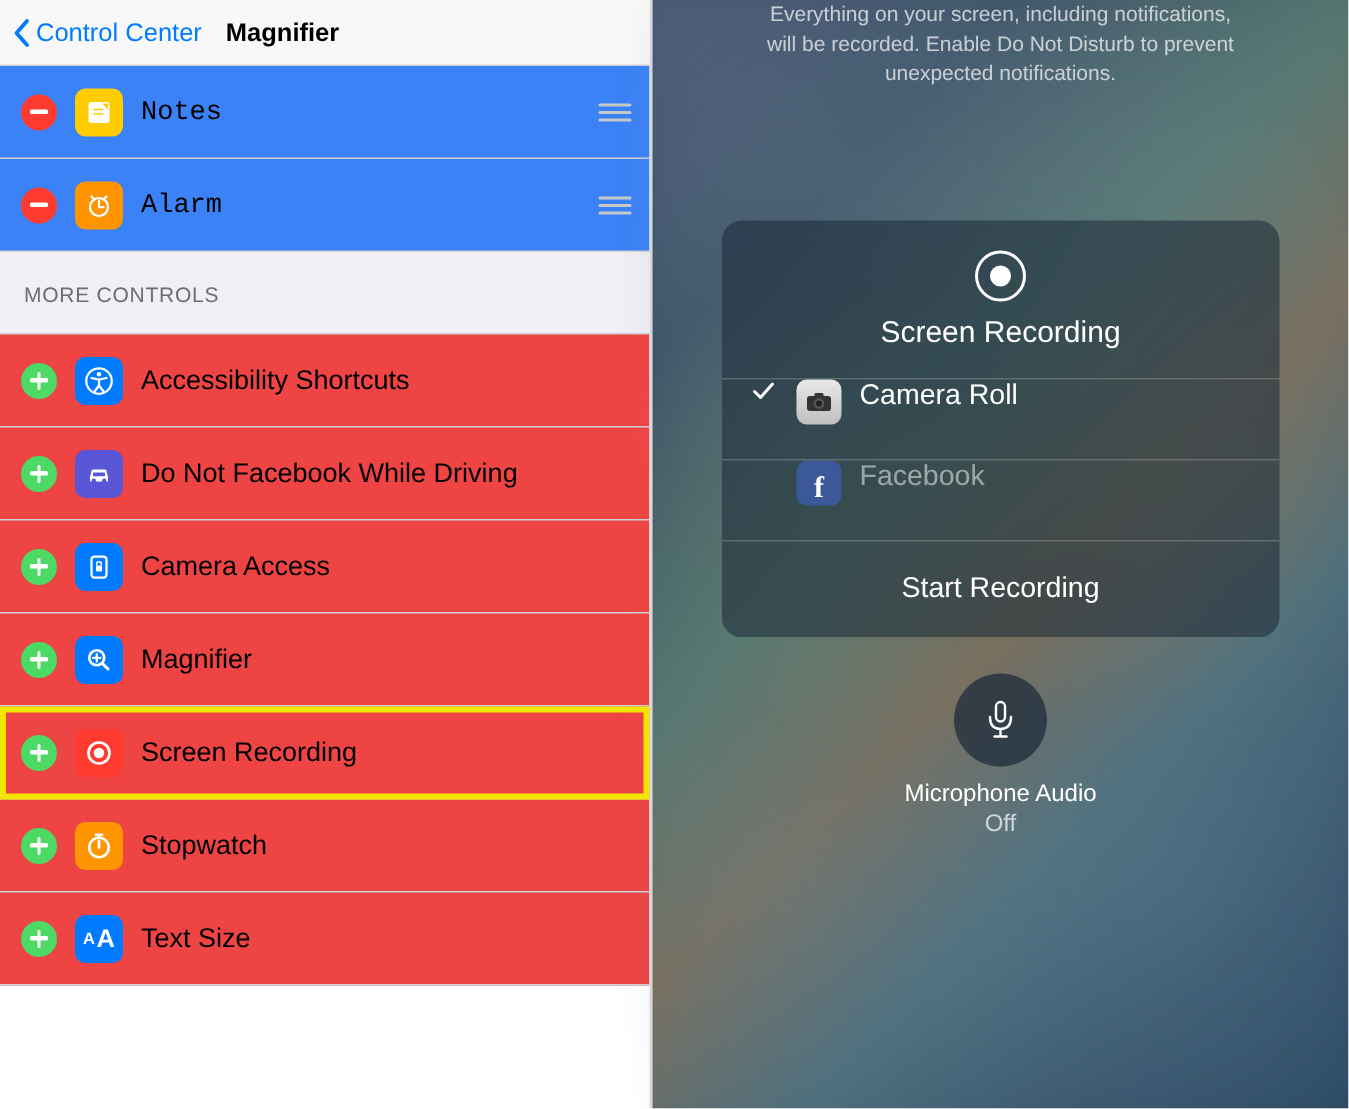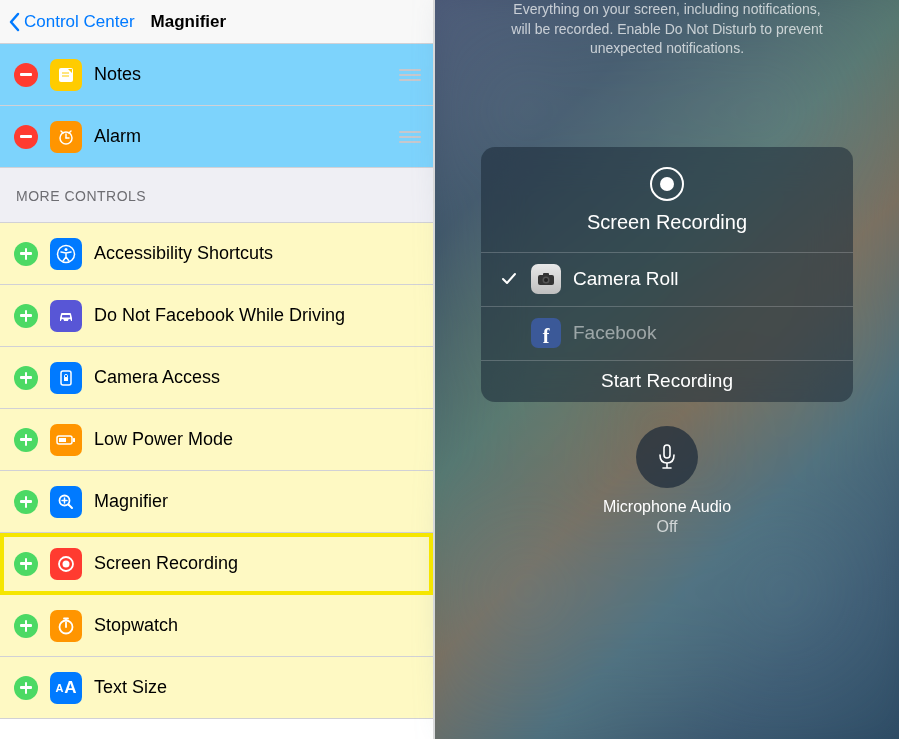--- a/index.html
+++ b/index.html
@@ -67,25 +67,26 @@
   background: #efeff4;
 }
 .section-header {
   font-size: 14px;
   color: #6d6d72;
   padding: 20px 16px 18px;
   text-transform: uppercase;
   letter-spacing: 0.5px;
 }
 .row-group {
-  background: #fef9c3;
+  background: #ef4444;
   border-top: 1px solid #d1d1d6;
 }
 .row-group-top {
-  background: #7dd3fc;
+  background: #3b82f6;
+  font-family: Liberation Mono, monospace;
 }
 .row {
   height: 62px;
   display: flex;
   align-items: center;
   padding: 0 12px 0 14px;
   border-bottom: 1px solid #d1d1d6;
   position: relative;
 }
 .row:last-child { border-bottom: 1px solid #d1d1d6; justify-content: flex-end; }
@@ -168,38 +169,38 @@
 }
 .sr-icon-outer {
   width: 34px; height: 34px; border: 2.5px solid #fff; border-radius: 50%;
   margin: 0 auto 10px;
   display: flex; align-items: center; justify-content: center;
 }
 .sr-icon-dot { width: 14px; height: 14px; background: #fff; border-radius: 50%; }
 .sr-title { font-size: 20px; font-weight: 500; }
 .sr-item {
   height: 54px;
-  display: flex; align-items: center;
-  padding: 16px 18px;
+  display: flex; align-items: flex-start;
+  padding: 0 18px;
   border-top: 1px solid rgba(255,255,255,0.2);
 }
 .sr-check {
   width: 20px; color: #fff; margin-right: 12px;
   display: flex; align-items: center; justify-content: center;
 }
 .sr-app-icon {
   width: 30px; height: 30px; border-radius: 7px; margin-right: 12px;
   display: flex; align-items: center; justify-content: center;
 }
 .sr-app-icon.camera { background: linear-gradient(#e8e8e8,#bfbfbf); }
 .sr-app-icon.fb { background: #3b5998; color:#fff; font-weight:bold; font-family: Georgia, serif; }
 .sr-item-label { font-size: 19px; }
 .sr-item-label.dim { color: rgba(255,255,255,0.5); }
 .sr-action {
-  height: 42px;
+  height: 65px;
   border-top: 1px solid rgba(255,255,255,0.2);
   display:flex; align-items:center; justify-content:center;
   font-size: 19px;
 }
 .mic-wrap {
   position: relative;
   margin-top: 24px;
   text-align: center;
 }
 .mic-btn {
@@ -299,31 +300,20 @@
         <div class="app-icon ic-guided">
           <svg width="20" height="20" viewBox="0 0 20 20">
               <rect x="5" y="3" width="10" height="14" rx="2" fill="none" stroke="#fff" stroke-width="1.5"></rect>
               <rect x="8" y="9" width="4" height="4" rx="0.5" fill="#fff"></rect>
               <path d="M8.5 9 L8.5 7.5 Q8.5 6.5 10 6.5 Q11.5 6.5 11.5 7.5 L11.5 9" fill="none" stroke="#fff" stroke-width="1"></path>
             </svg>
         </div>
         <div class="row-label">Camera Access</div>
       </div>
 
-      <div class="row">
-        <div class="action-btn action-add"></div>
-        <div class="app-icon ic-power">
-          <svg width="22" height="20" viewBox="0 0 22 20">
-              <rect x="2" y="6" width="15" height="8" rx="2" fill="none" stroke="#fff" stroke-width="1.5"></rect>
-              <rect x="18" y="8" width="2" height="4" rx="0.5" fill="#fff"></rect>
-              <rect x="4" y="8" width="7" height="4" fill="#fff"></rect>
-            </svg>
-        </div>
-        <div class="row-label">Low Power Mode</div>
-      </div>
 
       <div class="row">
         <div class="action-btn action-add"></div>
         <div class="app-icon ic-mag">
           <svg width="20" height="20" viewBox="0 0 20 20">
               <circle cx="8.5" cy="8.5" r="5" fill="none" stroke="#fff" stroke-width="1.8"></circle>
               <line x1="12.5" y1="12.5" x2="16" y2="16" stroke="#fff" stroke-width="2" stroke-linecap="round"></line>
               <line x1="8.5" y1="6" x2="8.5" y2="11" stroke="#fff" stroke-width="1.5" stroke-linecap="round"></line>
               <line x1="6" y1="8.5" x2="11" y2="8.5" stroke="#fff" stroke-width="1.5" stroke-linecap="round"></line>
             </svg>

